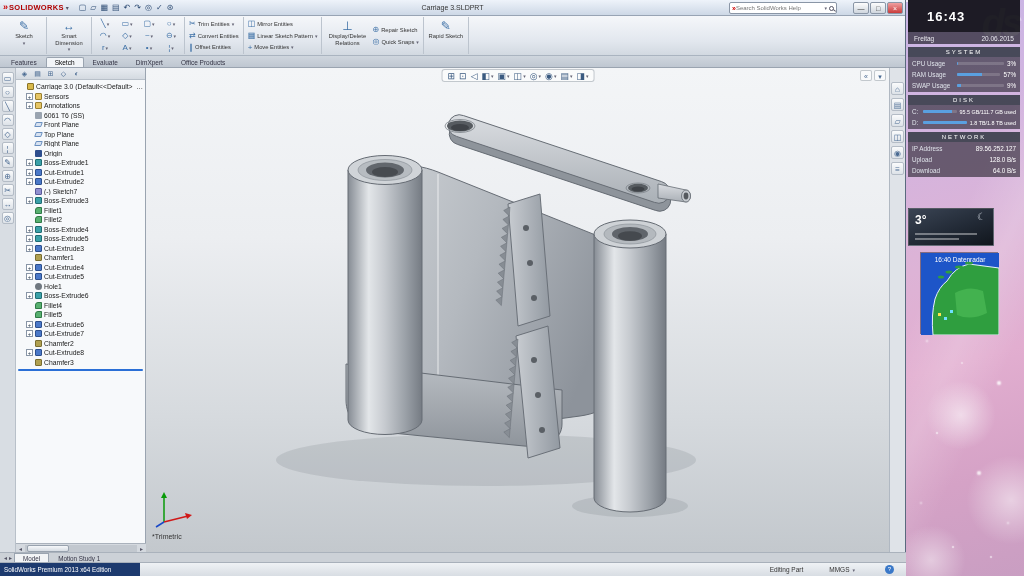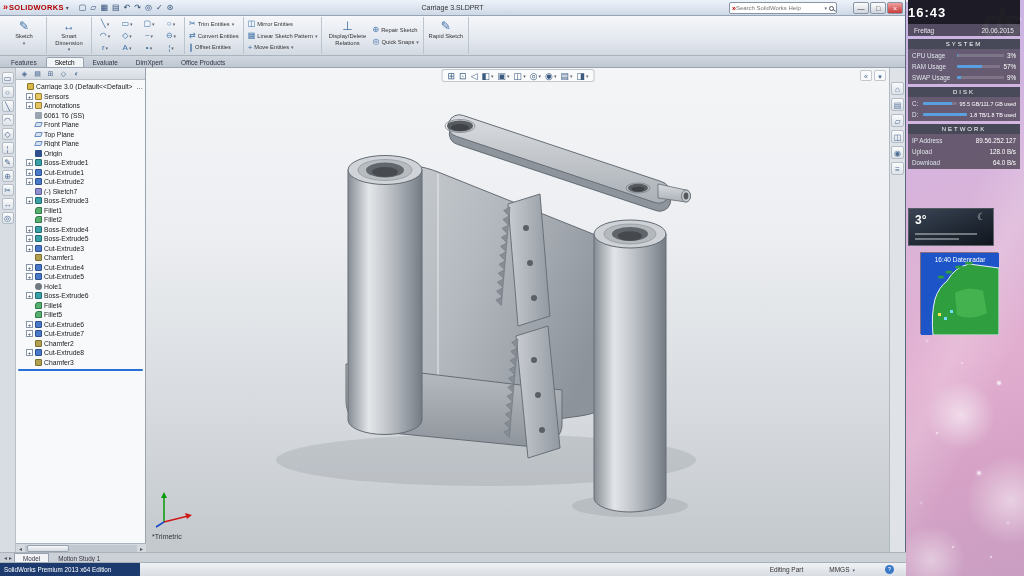--- a/index.html
+++ b/index.html
@@ -20,21 +20,21 @@
       84px 556px 1px 0 rgba(255,255,255,.8), 55px 362px 1px 0 rgba(255,255,255,.6); }
   .glow { position:absolute; border-radius:50%; }
   .glow1 { left:20px; top:380px; width:70px; height:70px; background:radial-gradient(circle,rgba(255,255,255,.55),rgba(255,255,255,0) 70%); }
   .glow2 { left:60px; top:455px; width:90px; height:90px; background:radial-gradient(circle,rgba(255,255,255,.5),rgba(255,255,255,0) 70%); }
   .glow3 { left:-10px; top:525px; width:70px; height:70px; background:radial-gradient(circle,rgba(255,255,255,.45),rgba(255,255,255,0) 70%); }
   .wallpaper-logo { position:absolute; right:4px; top:2px; font-size:38px; font-style:italic; font-weight:bold;
     color:rgba(255,255,255,.40); letter-spacing:-3px; }
 
   
   .gadget { position:absolute; left:2px; top:0; width:112px; color:#fff; }
-  .g-time { height:24px; background:rgba(5,6,10,.88); display:flex; align-items:center; padding-left:0;
+  .g-time { height:32px; background:rgba(5,6,10,.88); display:flex; align-items:center; padding-left:19px;
     font-size:13px; font-weight:bold; letter-spacing:1px; }
   .g-date { height:12px; background:rgba(10,12,18,.62); display:flex; justify-content:space-between; align-items:center;
     padding:0 6px; font-size:6.5px; color:#e8e8ee; }
   .g-sec { margin-top:3px; }
   .g-hdr { height:10px; background:rgba(52,58,70,.88); text-align:center; font-size:6px; letter-spacing:2px;
     line-height:10px; color:#fff; }
   .g-rows { background:rgba(14,16,22,.55); padding:1px 0; }
   .g-row { height:11px; display:flex; align-items:center; padding:0 4px; font-size:6.3px; }
   .g-lbl { flex:0 0 42px; white-space:nowrap; color:#dfe3ea; }
   .g-meter { flex:1; height:3px; background:rgba(255,255,255,.16); margin:0 3px; border-radius:1px; overflow:hidden; }

